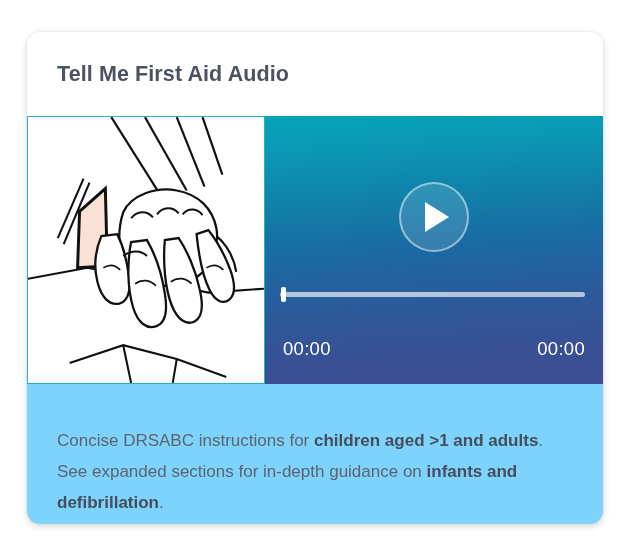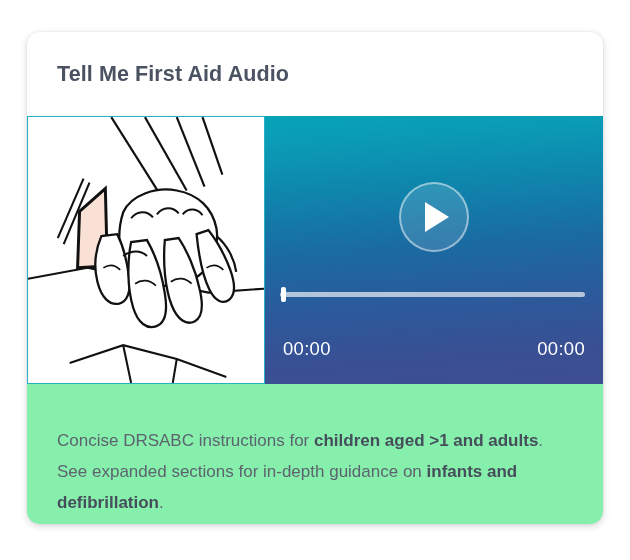--- a/index.html
+++ b/index.html
@@ -161,21 +161,21 @@
   }
   .time-label {
     font-size: 18.5px;
     color: #ffffff;
     letter-spacing: 0.3px;
   }
 
   
   .card-footer {
     flex: 1 1 auto;
-    background: #86efac;
+    background: #7dd3fc;
     padding: 24px 30px 0 30px;
     box-sizing: border-box;
   }
   .description {
     font-size: 17px;
     line-height: 31px;
     color: #5d636f;
   }
   .description b {
     color: #464d5b;

